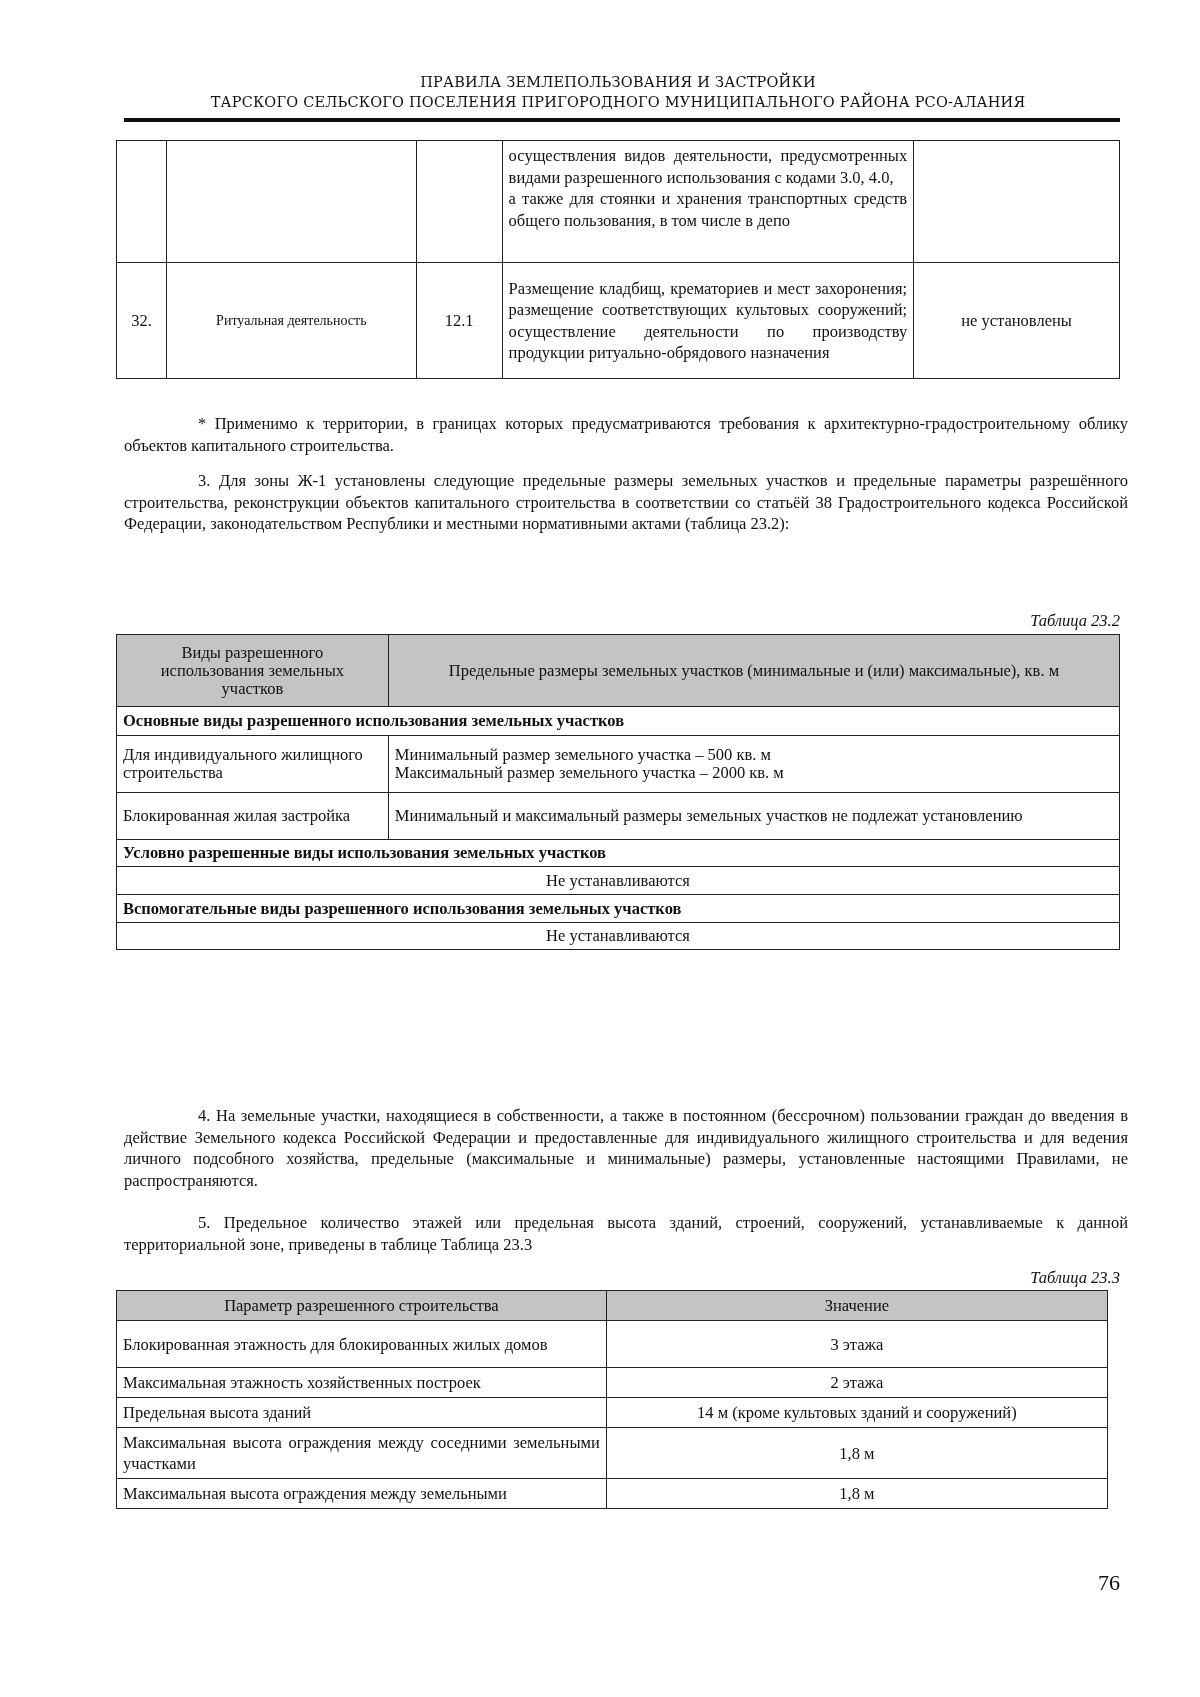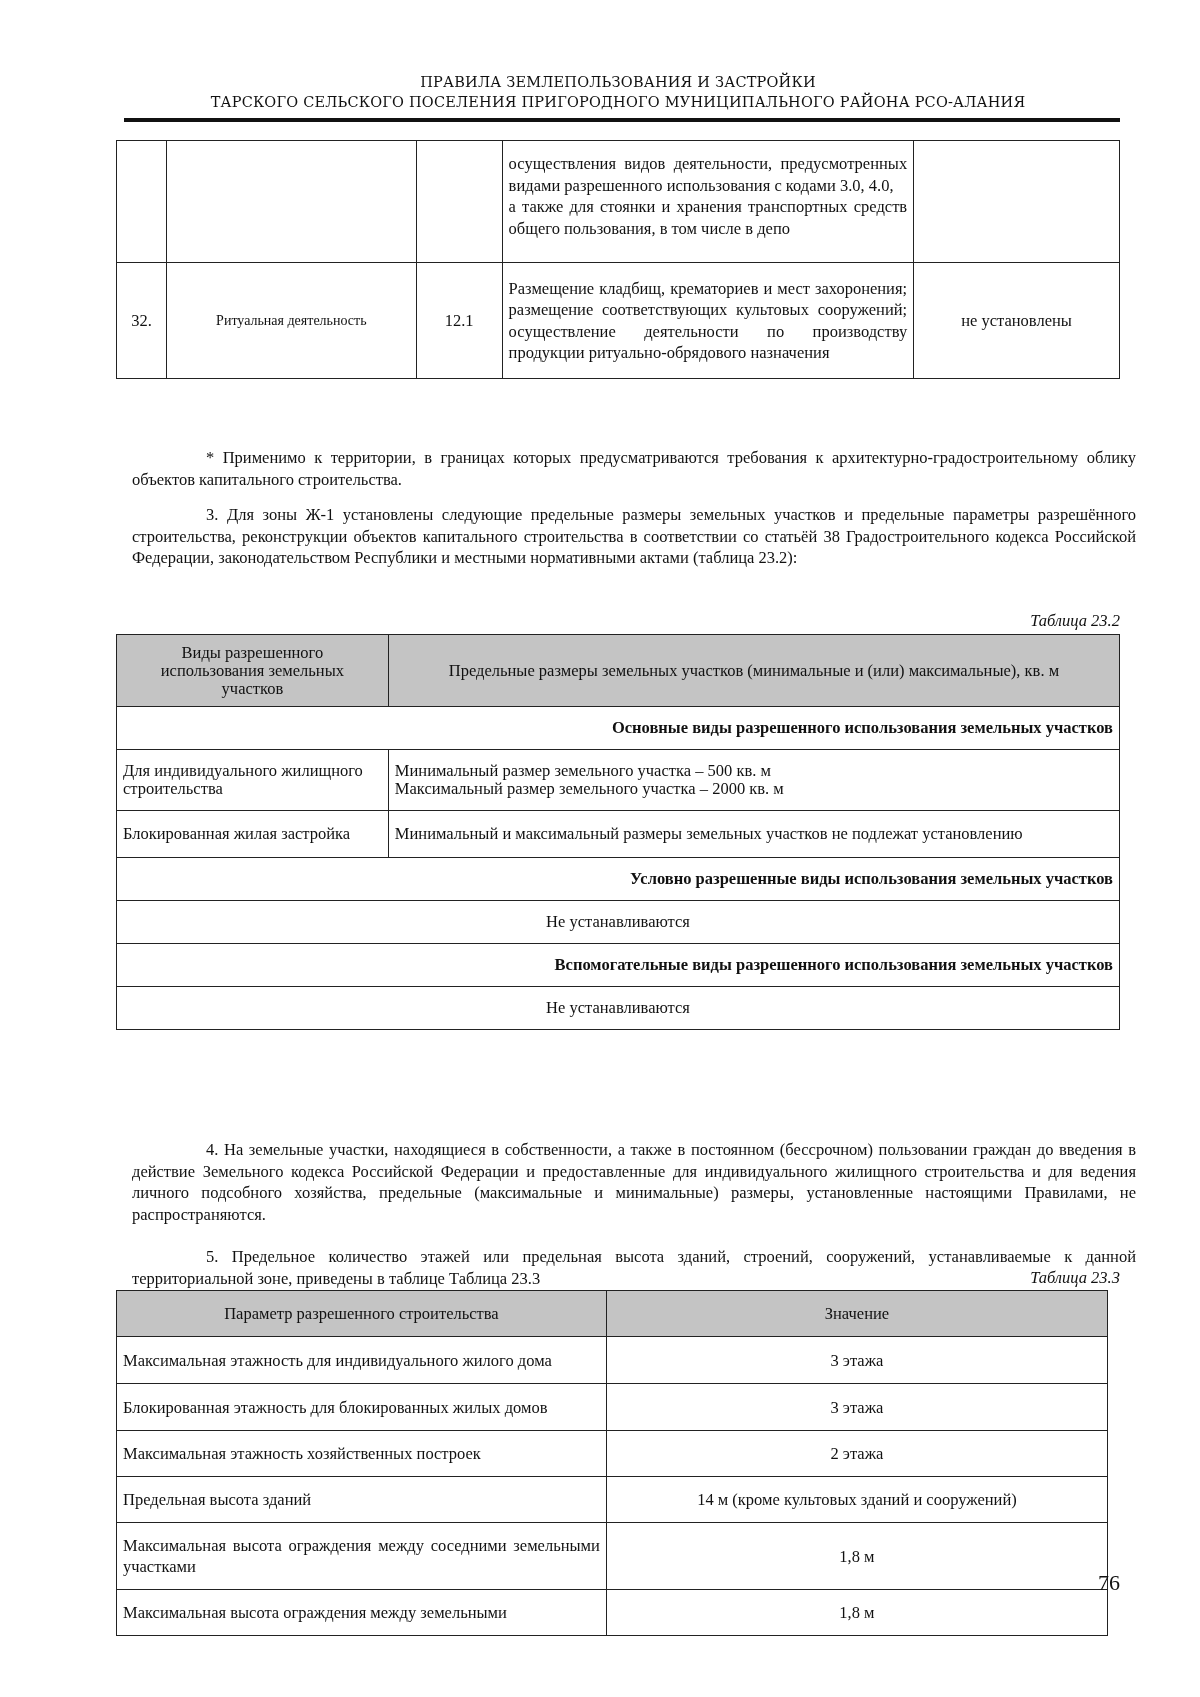--- a/index.html
+++ b/index.html
@@ -4,32 +4,32 @@
 <style>
   html, body { margin: 0; padding: 0; background: #ffffff; }
   body { width: 1200px; height: 1697px; position: relative; overflow: hidden;
          font-family: "Liberation Serif", "DejaVu Serif", serif; color: #111; }
   .page { position: absolute; left: 116px; top: 0; width: 1004px; }
   .hdr { position: absolute; left: 0; top: 72px; width: 1004px; text-align: center;
          font-family: "DejaVu Serif", "Liberation Serif", serif; font-size: 14.5px; line-height: 20px;
          letter-spacing: 0.2px; }
   .hdr-rule { position: absolute; left: 8px; top: 118px; width: 996px; height: 4px; background: #111; }
   table { border-collapse: collapse; position: absolute; left: 0; }
-  td, th { border: 1.5px solid #222; vertical-align: middle; padding: 12px 6px; font-weight: normal; }
+  td, th { border: 1.5px solid #222; vertical-align: middle; padding: 4px 6px; font-weight: normal; }
   .t1 { top: 140px; width: 1004px; font-size: 16.5px; line-height: 21.5px; }
   .t1 td { height: auto; }
   .just { text-align: justify; text-align-last: left; }
   .center { text-align: center; }
-  .para { position: absolute; left: 16px; width: 1004px; font-size: 16.5px; line-height: 21.5px;
-          text-align: justify; margin-top: 34px; }
+  .para { position: absolute; left: 8px; width: 1004px; font-size: 16.5px; line-height: 21.5px;
+          text-align: justify; }
   .para .indent { display: inline-block; width: 74px; }
   .tcap { position: absolute; right: 0; font-style: italic; font-size: 16.5px; }
   .t2 { top: 634px; width: 1004px; font-size: 16.5px; line-height: 18px; }
   .t2 .head td { background: #c4c4c4; text-align: center; }
-  .t2 .sec td { text-align: right; font-weight: bold; }
+  .t2 .sec td { text-align: left; font-weight: bold; }
   .t3 { top: 1290px; width: 992px; font-size: 16.5px; line-height: 21px; }
   .t3 .head td { background: #c4c4c4; text-align: center; }
   .pagenum { position: absolute; right: 80px; top: 1570px; font-size: 22px; }
 </style>
 </head>
 <body>
 
 <div class="page">
 
   <div class="hdr">
@@ -130,24 +130,20 @@
     <colgroup>
         <col style="width:496px">
         <col style="width:508px">
       </colgroup>
     <tbody>
         <tr class="head" style="height:28px">
       <td>Параметр разрешенного строительства</td>
       <td>Значение</td>
     </tr>
     <tr style="height:47px">
-      <td class="just">Максимальная этажность для индивидуального жилого дома</td>
-      <td class="center">3 этажа</td>
-    </tr>
-    <tr style="height:47px">
       <td class="just">Блокированная этажность для блокированных жилых домов</td>
       <td class="center">3 этажа</td>
     </tr>
     <tr style="height:30px">
       <td>Максимальная этажность хозяйственных построек</td>
       <td class="center">2 этажа</td>
     </tr>
     <tr style="height:28px">
       <td>Предельная высота зданий</td>
       <td class="center">14 м (кроме культовых зданий и сооружений)</td>

